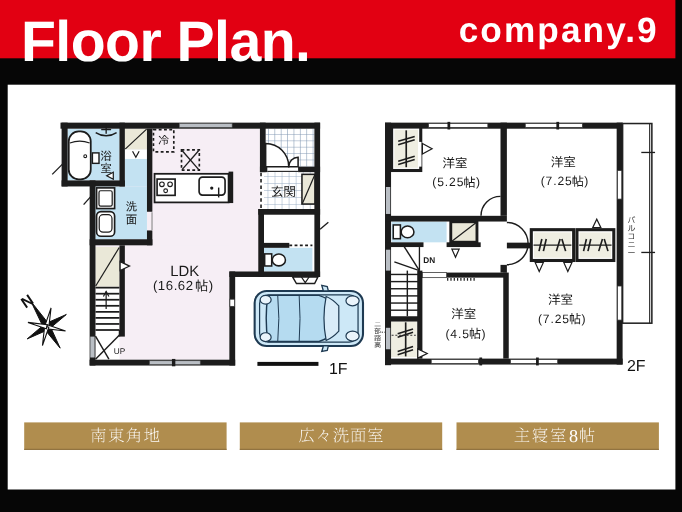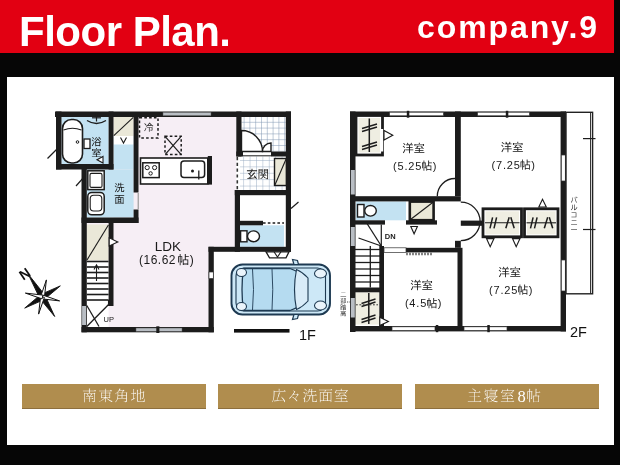--- a/index.html
+++ b/index.html
@@ -2,21 +2,21 @@
 <html><head><meta charset="utf-8">
 <style>
 html,body{margin:0;padding:0;}
 body{width:620px;height:465px;background:#060606;position:relative;overflow:hidden;font-family:"Liberation Sans",sans-serif;}
 .abs{position:absolute;}
 </style></head>
 <body>
 
 <div class="abs" style="left:0;top:0;width:614px;height:53px;background:#e20012;"></div>
 
-<div class="abs" style="left:19px;top:7.5px;width:400px;color:#fff;font-size:42px;letter-spacing:-0.5px;font-weight:bold;">Floor Plan.</div>
+<div class="abs" style="left:19px;top:7.5px;width:400px;color:#fff;font-size:52px;letter-spacing:-0.5px;font-weight:bold;">Floor Plan.</div>
 
 <div class="abs" style="left:417px;top:9px;width:200px;color:#fff;font-size:32px;letter-spacing:1.9px;font-weight:bold;">company.9</div>
 
 <div class="abs" style="left:7px;top:77px;width:607px;height:368px;background:#ffffff;"></div>
 
 <svg class="abs" style="left:0;top:0;" width="620" height="465" viewBox="0 0 620 465">
 <defs>
 <pattern id="gd" width="5.8" height="5.8" patternUnits="userSpaceOnUse">
         <path d="M5.8 0H0V5.8" fill="none" stroke="#7f96b1" stroke-width="1"></path>
       </pattern>

